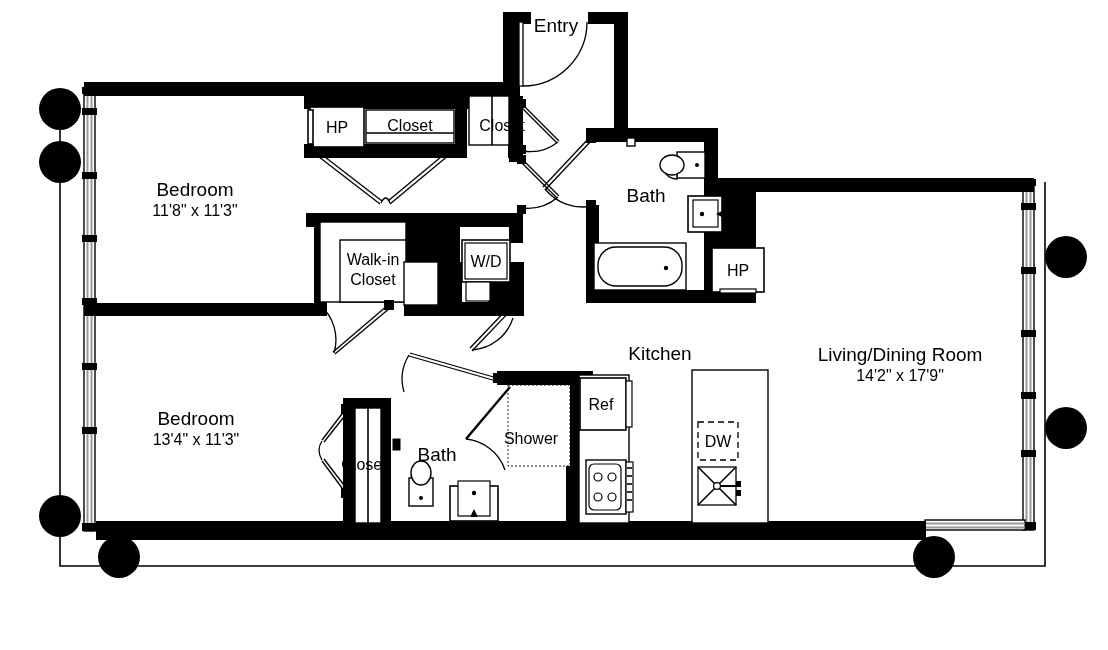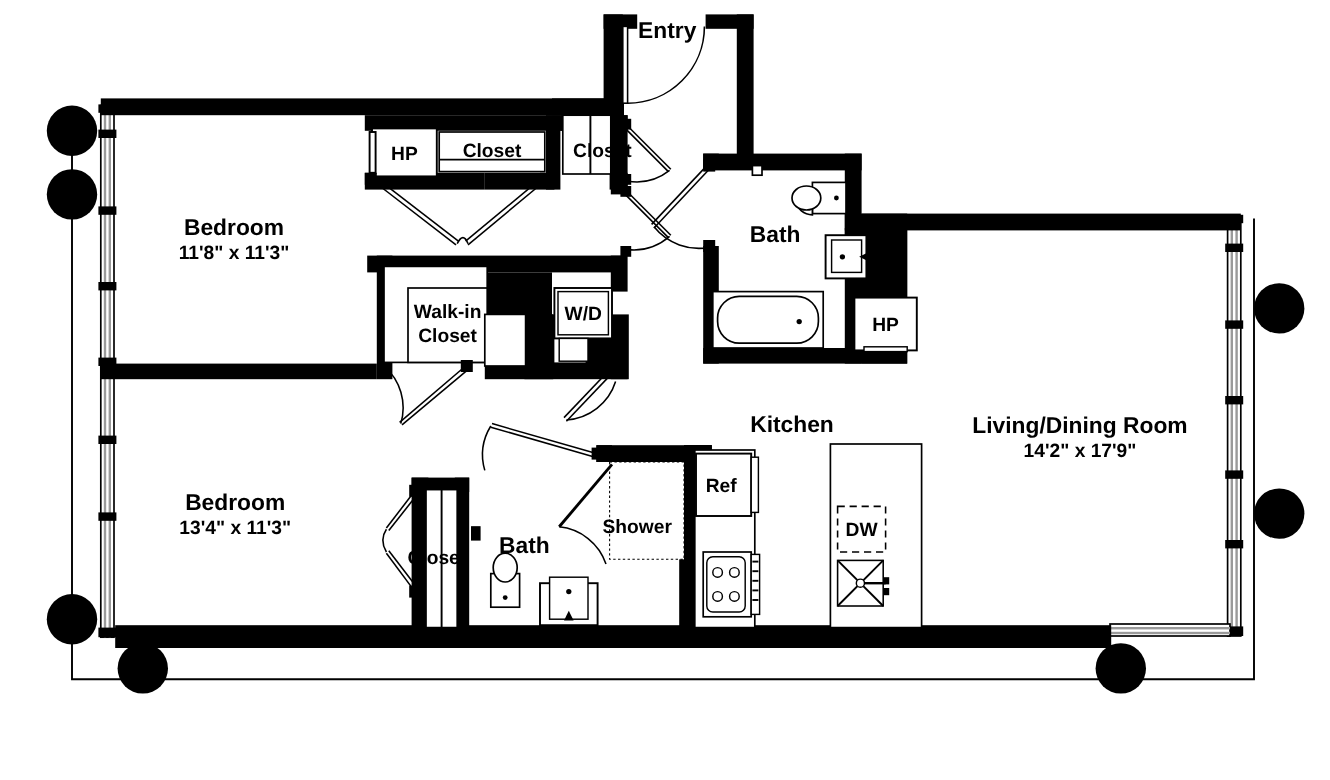--- a/index.html
+++ b/index.html
@@ -2,21 +2,21 @@
 <html><head>
 <meta charset="utf-8">
 <title>Floor Plan</title>
 <style>
   html,body{margin:0;padding:0;background:#ffffff;}
   body{
     font-family:"Liberation Sans", sans-serif;
     width:1108px;height:650px;overflow:hidden;
   }
   #plan-root{
-    position:relative;width:909px;height:650px;background:#fff;font-weight:bold;
+    position:relative;width:909px;height:650px;background:#fff;
   }
   #plan-svg{display:block;width:1108px;height:650px;}
   .lbl{
     font-family:"Liberation Sans", sans-serif;
     fill:#000;
     text-anchor:middle;
     dominant-baseline:alphabetic;
   }
   .lbl-room{font-size:19px;}
   .lbl-dim{font-size:16px;}

